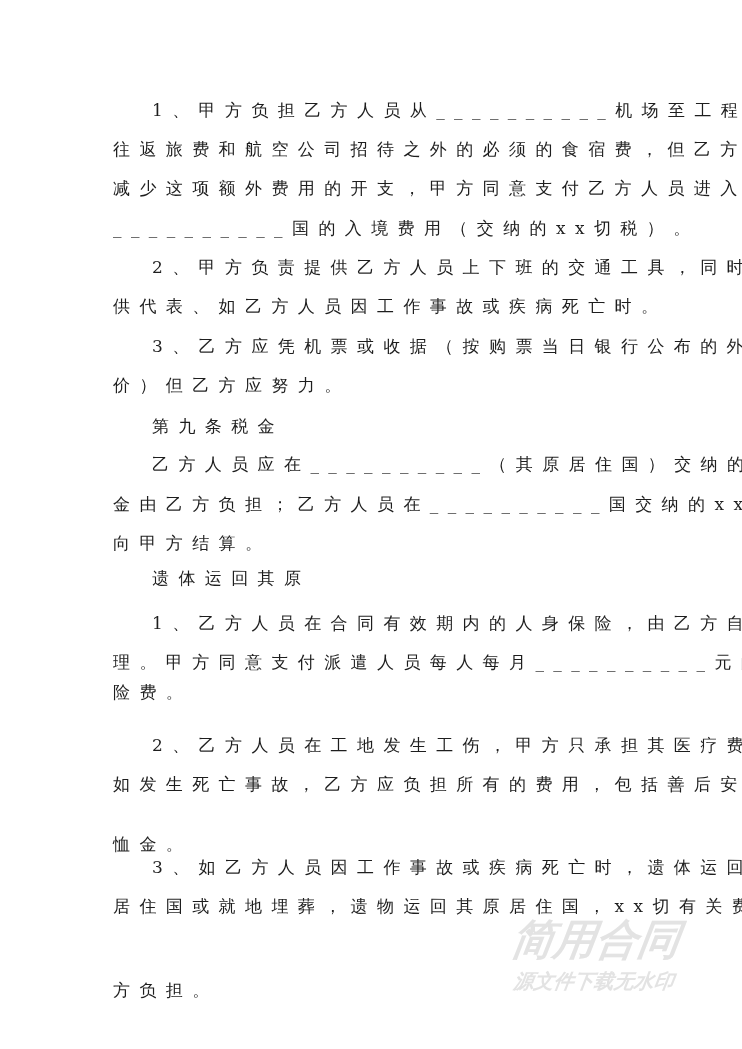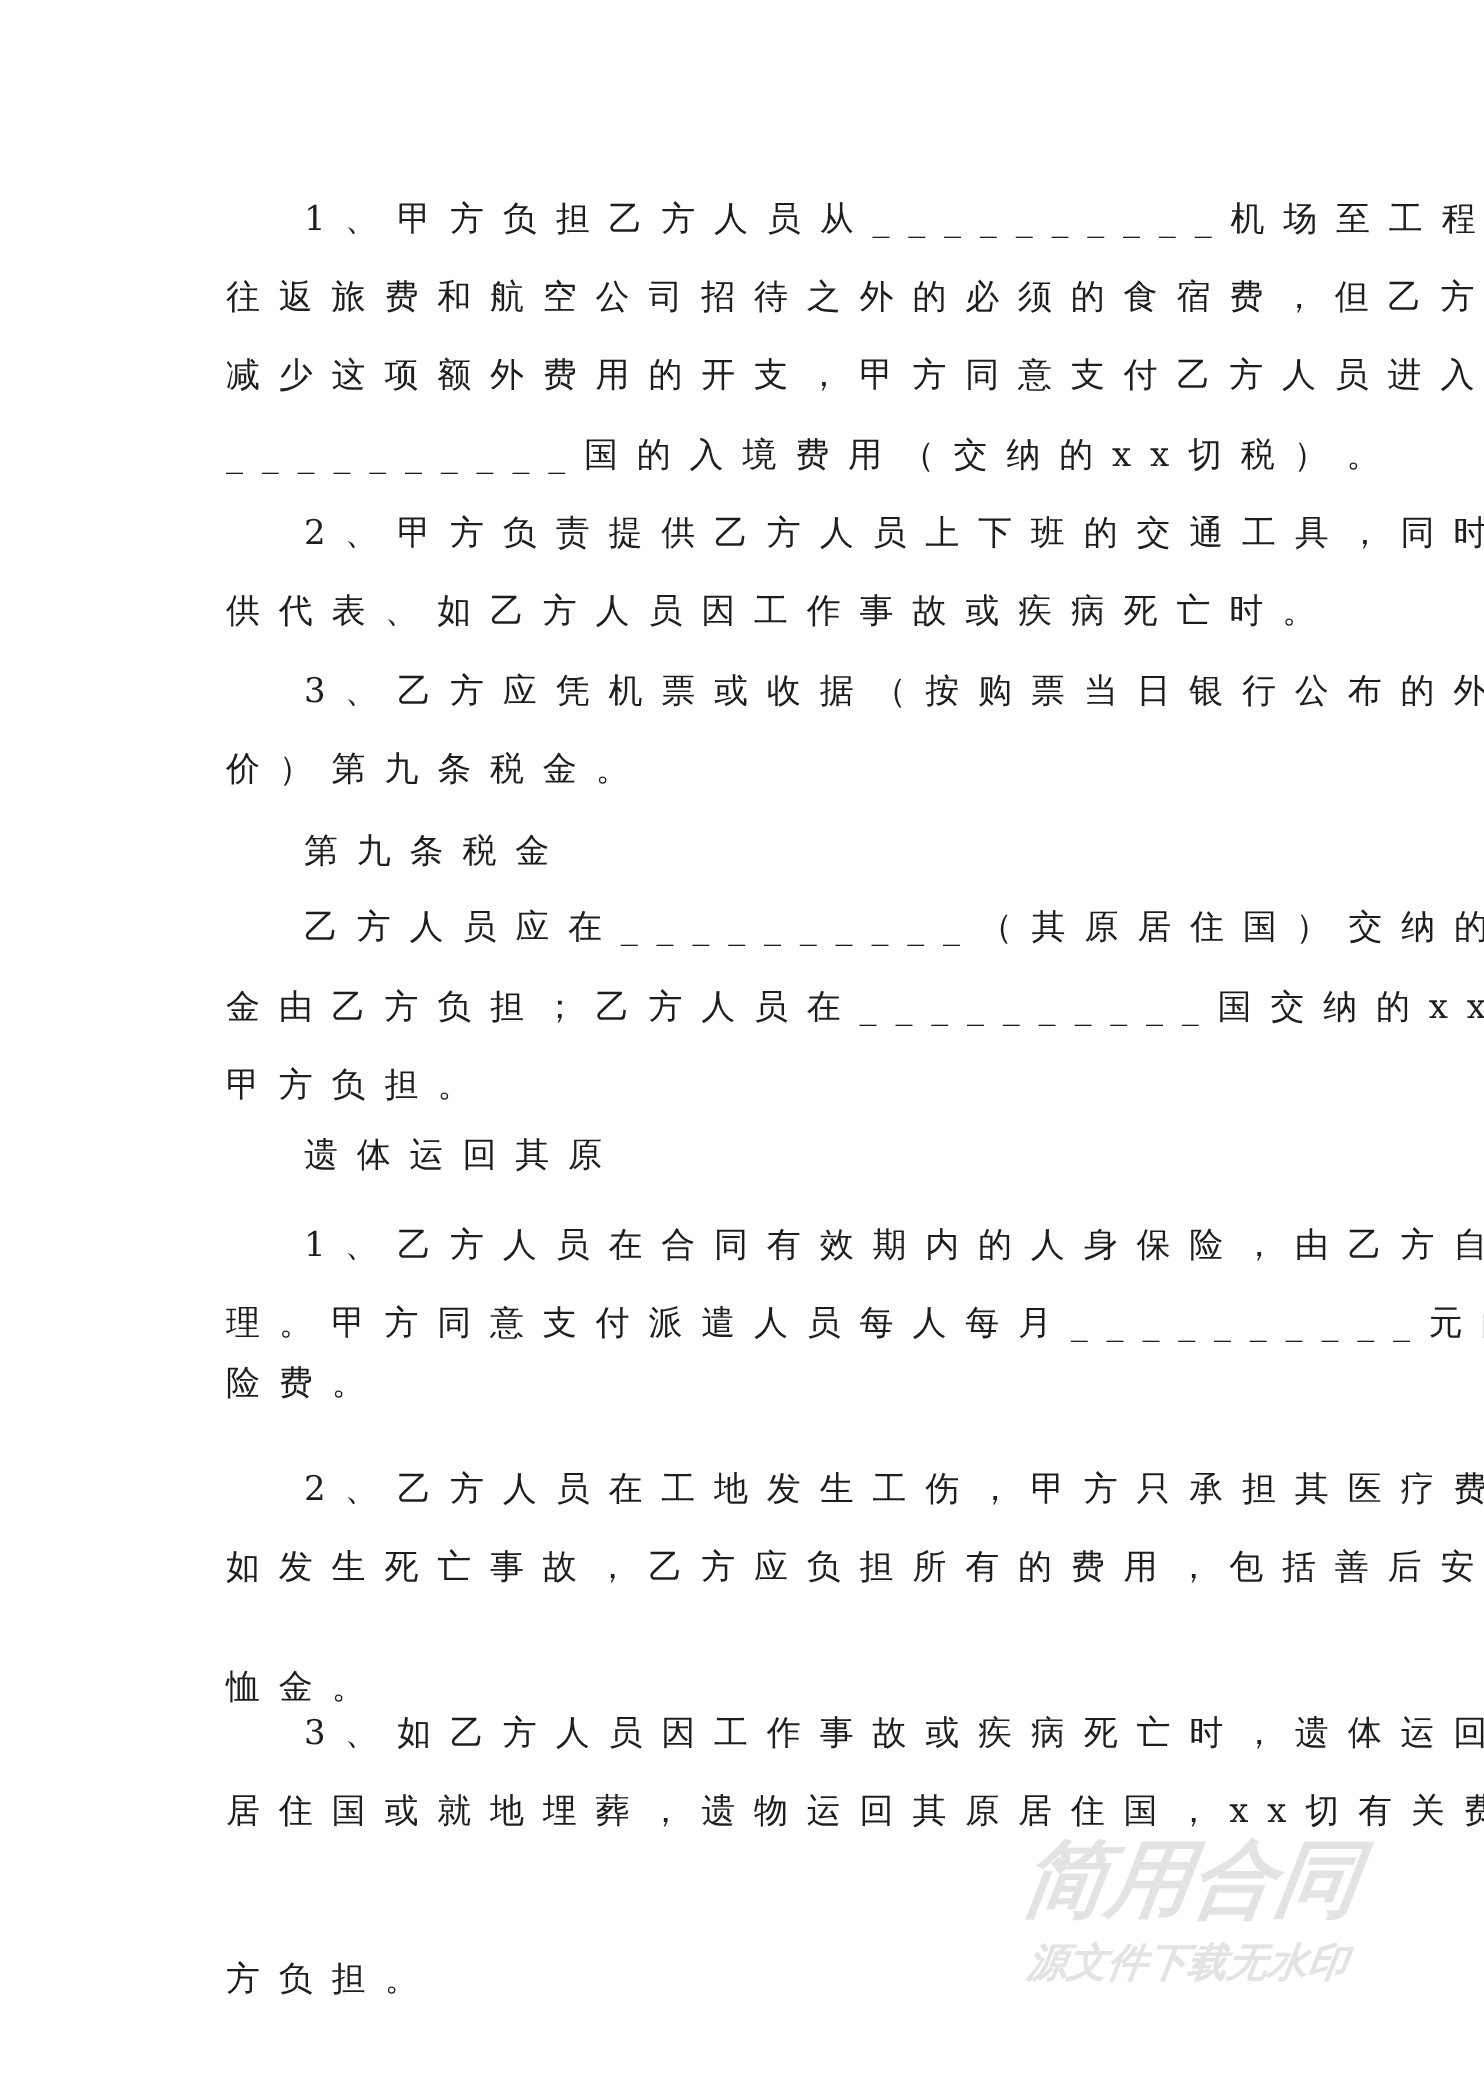--- a/index.html
+++ b/index.html
@@ -65,25 +65,25 @@
 
 <div class="page">
   <div id="lines">
     <div class="line indent" style="top:100px">1、甲方负担乙方人员从__________机场至工程现场间的</div>
     <div class="line" style="top:139px">往返旅费和航空公司招待之外的必须的食宿费，但乙方应努力</div>
     <div class="line" style="top:178px">减少这项额外费用的开支，甲方同意支付乙方人员进入</div>
     <div class="line" style="top:218px">__________国的入境费用（交纳的xx切税）。</div>
     <div class="line indent" style="top:257px">2、甲方负责提供乙方人员上下班的交通工具，同时也提</div>
     <div class="line" style="top:296px">供代表、如乙方人员因工作事故或疾病死亡时。</div>
     <div class="line indent" style="top:336px">3、乙方应凭机票或收据（按购票当日银行公布的外汇牌</div>
-    <div class="line" style="top:375px">价）第九条税金。</div>
+    <div class="line" style="top:375px">价）但乙方应努力。</div>
     <div class="line indent" style="top:416px">第九条税金</div>
     <div class="line indent" style="top:454px">乙方人员应在__________（其原居住国）交纳的xx切税</div>
     <div class="line" style="top:494px">金由乙方负担；乙方人员在__________国交纳的xx切税金由</div>
-    <div class="line" style="top:533px">甲方负担。</div>
+    <div class="line" style="top:533px">向甲方结算。</div>
     <div class="line indent" style="top:568px">遗体运回其原</div>
     <div class="line indent" style="top:613px">1、乙方人员在合同有效期内的人身保险，由乙方自行办</div>
     <div class="line" style="top:652px">理。甲方同意支付派遣人员每人每月__________元的人身保</div>
     <div class="line" style="top:682px">险费。</div>
     <div class="line indent" style="top:735px">2、乙方人员在工地发生工伤，甲方只承担其医疗费用，</div>
     <div class="line" style="top:774px">如发生死亡事故，乙方应负担所有的费用，包括善后安葬和抚</div>
     <div class="line" style="top:834px">恤金。</div>
     <div class="line indent" style="top:857px">3、如乙方人员因工作事故或疾病死亡时，遗体运回其原</div>
     <div class="line" style="top:896px">居住国或就地埋葬，遗物运回其原居住国，xx切有关费用由甲</div>
     <div class="line" style="top:980px">方负担。</div>

